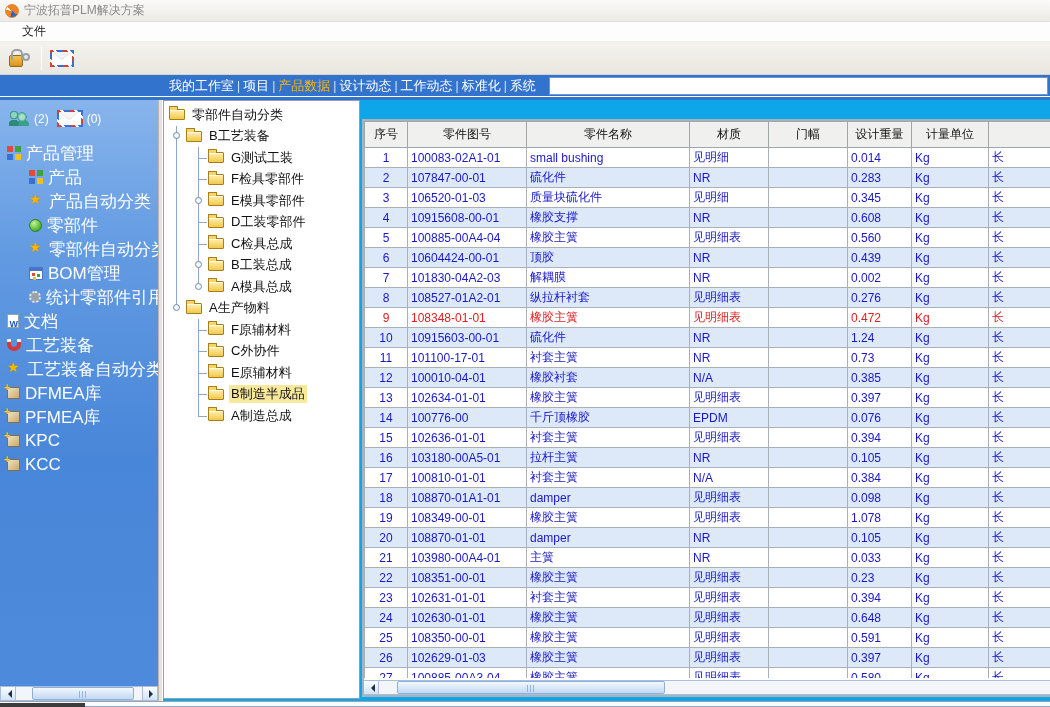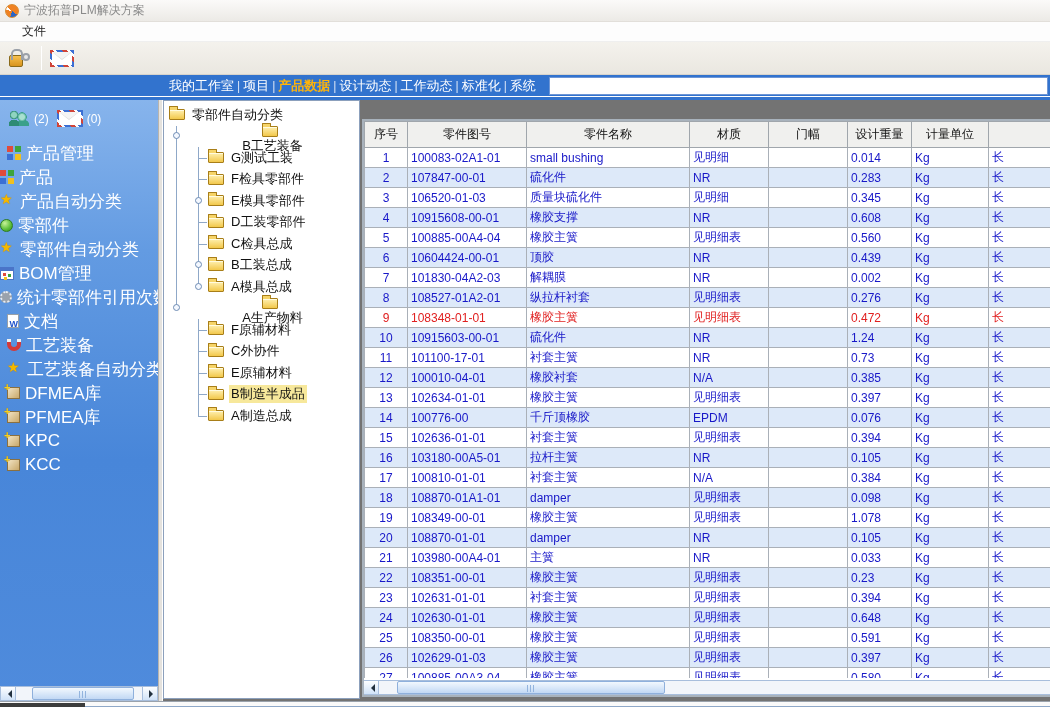--- a/index.html
+++ b/index.html
@@ -1,18 +1,18 @@
 <!DOCTYPE html>
 <html><head>
 <meta charset="utf-8">
 <style>
   * { margin:0; padding:0; box-sizing:border-box; }
   html,body { width:1050px; height:707px; overflow:hidden; }
   body { font-family:"Liberation Sans","DejaVu Sans",sans-serif; background:#fff; }
-  .window { position:relative; width:1050px; height:707px; background:#737373; overflow:hidden; }
+  .window { position:relative; width:1050px; height:707px; background:#0ea5e9; overflow:hidden; }
 
   
   .titlebar { height:22px; background:linear-gradient(#FBFAF9,#ECEAE6); display:flex; align-items:center; padding-left:5px; border-bottom:1px solid #E2DFDA; }
   .logo { width:14px; height:14px; border-radius:50%; margin-right:5px;
           background:conic-gradient(#F08224 0 35%, #2A66C8 35% 55%, #F08224 55% 78%, #FFF 78% 86%, #F08224 86% 100%); border:1px solid #D88A30; }
   .title-text { font-size:12px; color:#8A8A8A; }
 
   
   .menubar { height:20px; background:#FDFDFD; display:flex; align-items:center; padding-left:7px; border-bottom:1px solid #EFEFEF; }
   .menu-item { font-size:12px; color:#222; padding:2px 4px;margin-left:11px; }
@@ -32,21 +32,21 @@
                border:2px solid transparent;
                border-image:repeating-linear-gradient(45deg,#D04438 0 4px,#FCFCFC 4px 6px,#3B6FD4 6px 10px) 2; }
   .icon-mail::before { content:""; position:absolute; left:0; top:0; width:0; height:0;
                        border-left:10px solid transparent; border-right:10px solid transparent; border-top:8px solid #DCDCDC; }
   .icon-mail::after { content:""; position:absolute; left:0; top:0; width:0; height:0;
                       border-left:10px solid transparent; border-right:10px solid transparent; border-top:7px solid #F4F4F4; }
 
   
   .tabbar { height:21px; background:#3273CE; display:flex; align-items:center; padding-left:166px; }
   .tab { font-size:13px; color:#FFFFFF; padding:0 3px; white-space:nowrap; cursor:default; }
-  .tab.active { color:#FFB40A; font-weight:bold; }
+  .tab.active { color:#FFB40A; font-weight:normal; }
   .tab-sep { color:#D8E4F6; font-size:12px; }
   .tab-input { flex:1; height:18px; margin:0 2px 0 10px; border:1px solid #6E96D6; background:#FFF; font-size:12px; padding:0 3px; }
   .tab-underline { height:4px; background:#FFF; border-bottom:3px solid #3273CE; }
 
   
   .content { position:absolute; left:0; top:100px; width:1050px; height:601px; }
 
   
   .sidebar { position:absolute; left:0; top:0; width:158px; height:601px; overflow:hidden;
              background:linear-gradient(180deg,#87B4EC 0%,#639BE2 25%,#4886D9 60%,#4F8BDC 100%); }
@@ -54,21 +54,21 @@
   .icon-users { position:relative; width:22px; height:15px; display:inline-block;
       background:radial-gradient(circle at 6px 4px,#8FD4C0 2.5px,#2E8B74 4px,transparent 4.5px),
                  radial-gradient(circle at 14px 6px,#A8E0D0 2.5px,#3AA08A 4.5px,transparent 5px),
                  radial-gradient(ellipse 6px 5px at 6px 13px,#2E8B74 5px,transparent 5.5px),
                  radial-gradient(ellipse 7px 6px at 15px 14px,#3AA08A 6px,transparent 6.5px); }
   .notif-count { color:#FFF; font-size:12px; margin:0 8px 0 4px; }
   .notif-row .icon-mail { width:26px; height:17px; }
 
   .side-item { display:flex; align-items:center; height:24px; color:#FFF; font-size:17px; white-space:nowrap; cursor:pointer; }
   .side-item.lvl0 { padding-left:7px; }
-  .side-item.lvl1 { }
+  .side-item.lvl1 { padding-left:29px; }
   .sicon { display:inline-block; margin-right:5px; flex:0 0 auto; position:relative; }
   .slabel { overflow:hidden; }
 
   .grid-icon { width:14px; height:14px;
       background:linear-gradient(#E14B3C,#E14B3C),linear-gradient(#3DA43D,#3DA43D),
                  linear-gradient(#3B6FD4,#3B6FD4),linear-gradient(#F0C020,#F0C020);
       background-size:6px 6px; background-position:0 0,8px 0,0 8px,8px 8px; background-repeat:no-repeat; }
   .star-icon { width:15px; height:15px; }
   .star-icon::before { content:"\2605"; position:absolute; left:0; top:-2px; font-size:14px; line-height:15px; color:#F5B800; text-shadow:0 0 1px #A87400; }
   .globe-icon { width:13px; height:13px; border-radius:50%; border:1px solid #2E7D1E;
@@ -87,21 +87,21 @@
   .box-icon::before { content:"+"; position:absolute; left:-4px; top:-7px; font-size:11px; font-weight:bold; color:#F7D020; text-shadow:0 0 1px #806000; }
 
   
   .vdivider { position:absolute; left:158px; top:0; width:5px; height:601px; background:#E4E2DE; border-left:1px solid #B8B4AE; border-right:1px solid #FFF; }
 
   
   .treepanel { position:absolute; left:163px; top:0; width:197px; height:599px; background:#FFF; border:1px solid #8CA0BC; overflow:hidden; }
   .tree { padding-top:3px; }
   .tree-item { position:relative; display:flex; align-items:center; height:21.5px; font-size:13px; color:#111; white-space:nowrap; cursor:pointer; }
   .tree-item.l0 { padding-left:5px; }
-  .tree-item.l1 { padding-left:22px;flex-direction:column; }
+  .tree-item.l1 { padding-left:22px; }
   .tree-item.l2 { padding-left:44px; }
   .tree-item.ln-outer::before { content:""; position:absolute; left:12px; top:0; bottom:0; width:1px; background:#8FA8C8; }
   .tree-item.ln-outer-last::before { content:""; position:absolute; left:12px; top:0; height:50%; width:1px; background:#8FA8C8; }
   .tree-item.ln-inner::after { content:""; position:absolute; left:34px; top:0; bottom:0; width:1px; background:#8FA8C8; }
   .tree-item.ln-inner-last::after { content:""; position:absolute; left:34px; top:0; height:50%; width:1px; background:#8FA8C8; }
   .handle { position:absolute; width:7px; height:7px; border:1px solid #6E8CB4; border-radius:50%; background:#F4F8FF; top:50%; margin-top:-4px; z-index:2; }
   .tree-item.l1 .handle { left:9px; }
   .tree-item.l2 .handle { left:31px; }
   .tick { position:absolute; width:9px; height:1px; background:#8FA8C8; top:50%; z-index:1; }
   .tree-item.l2 .tick { left:34px; }

